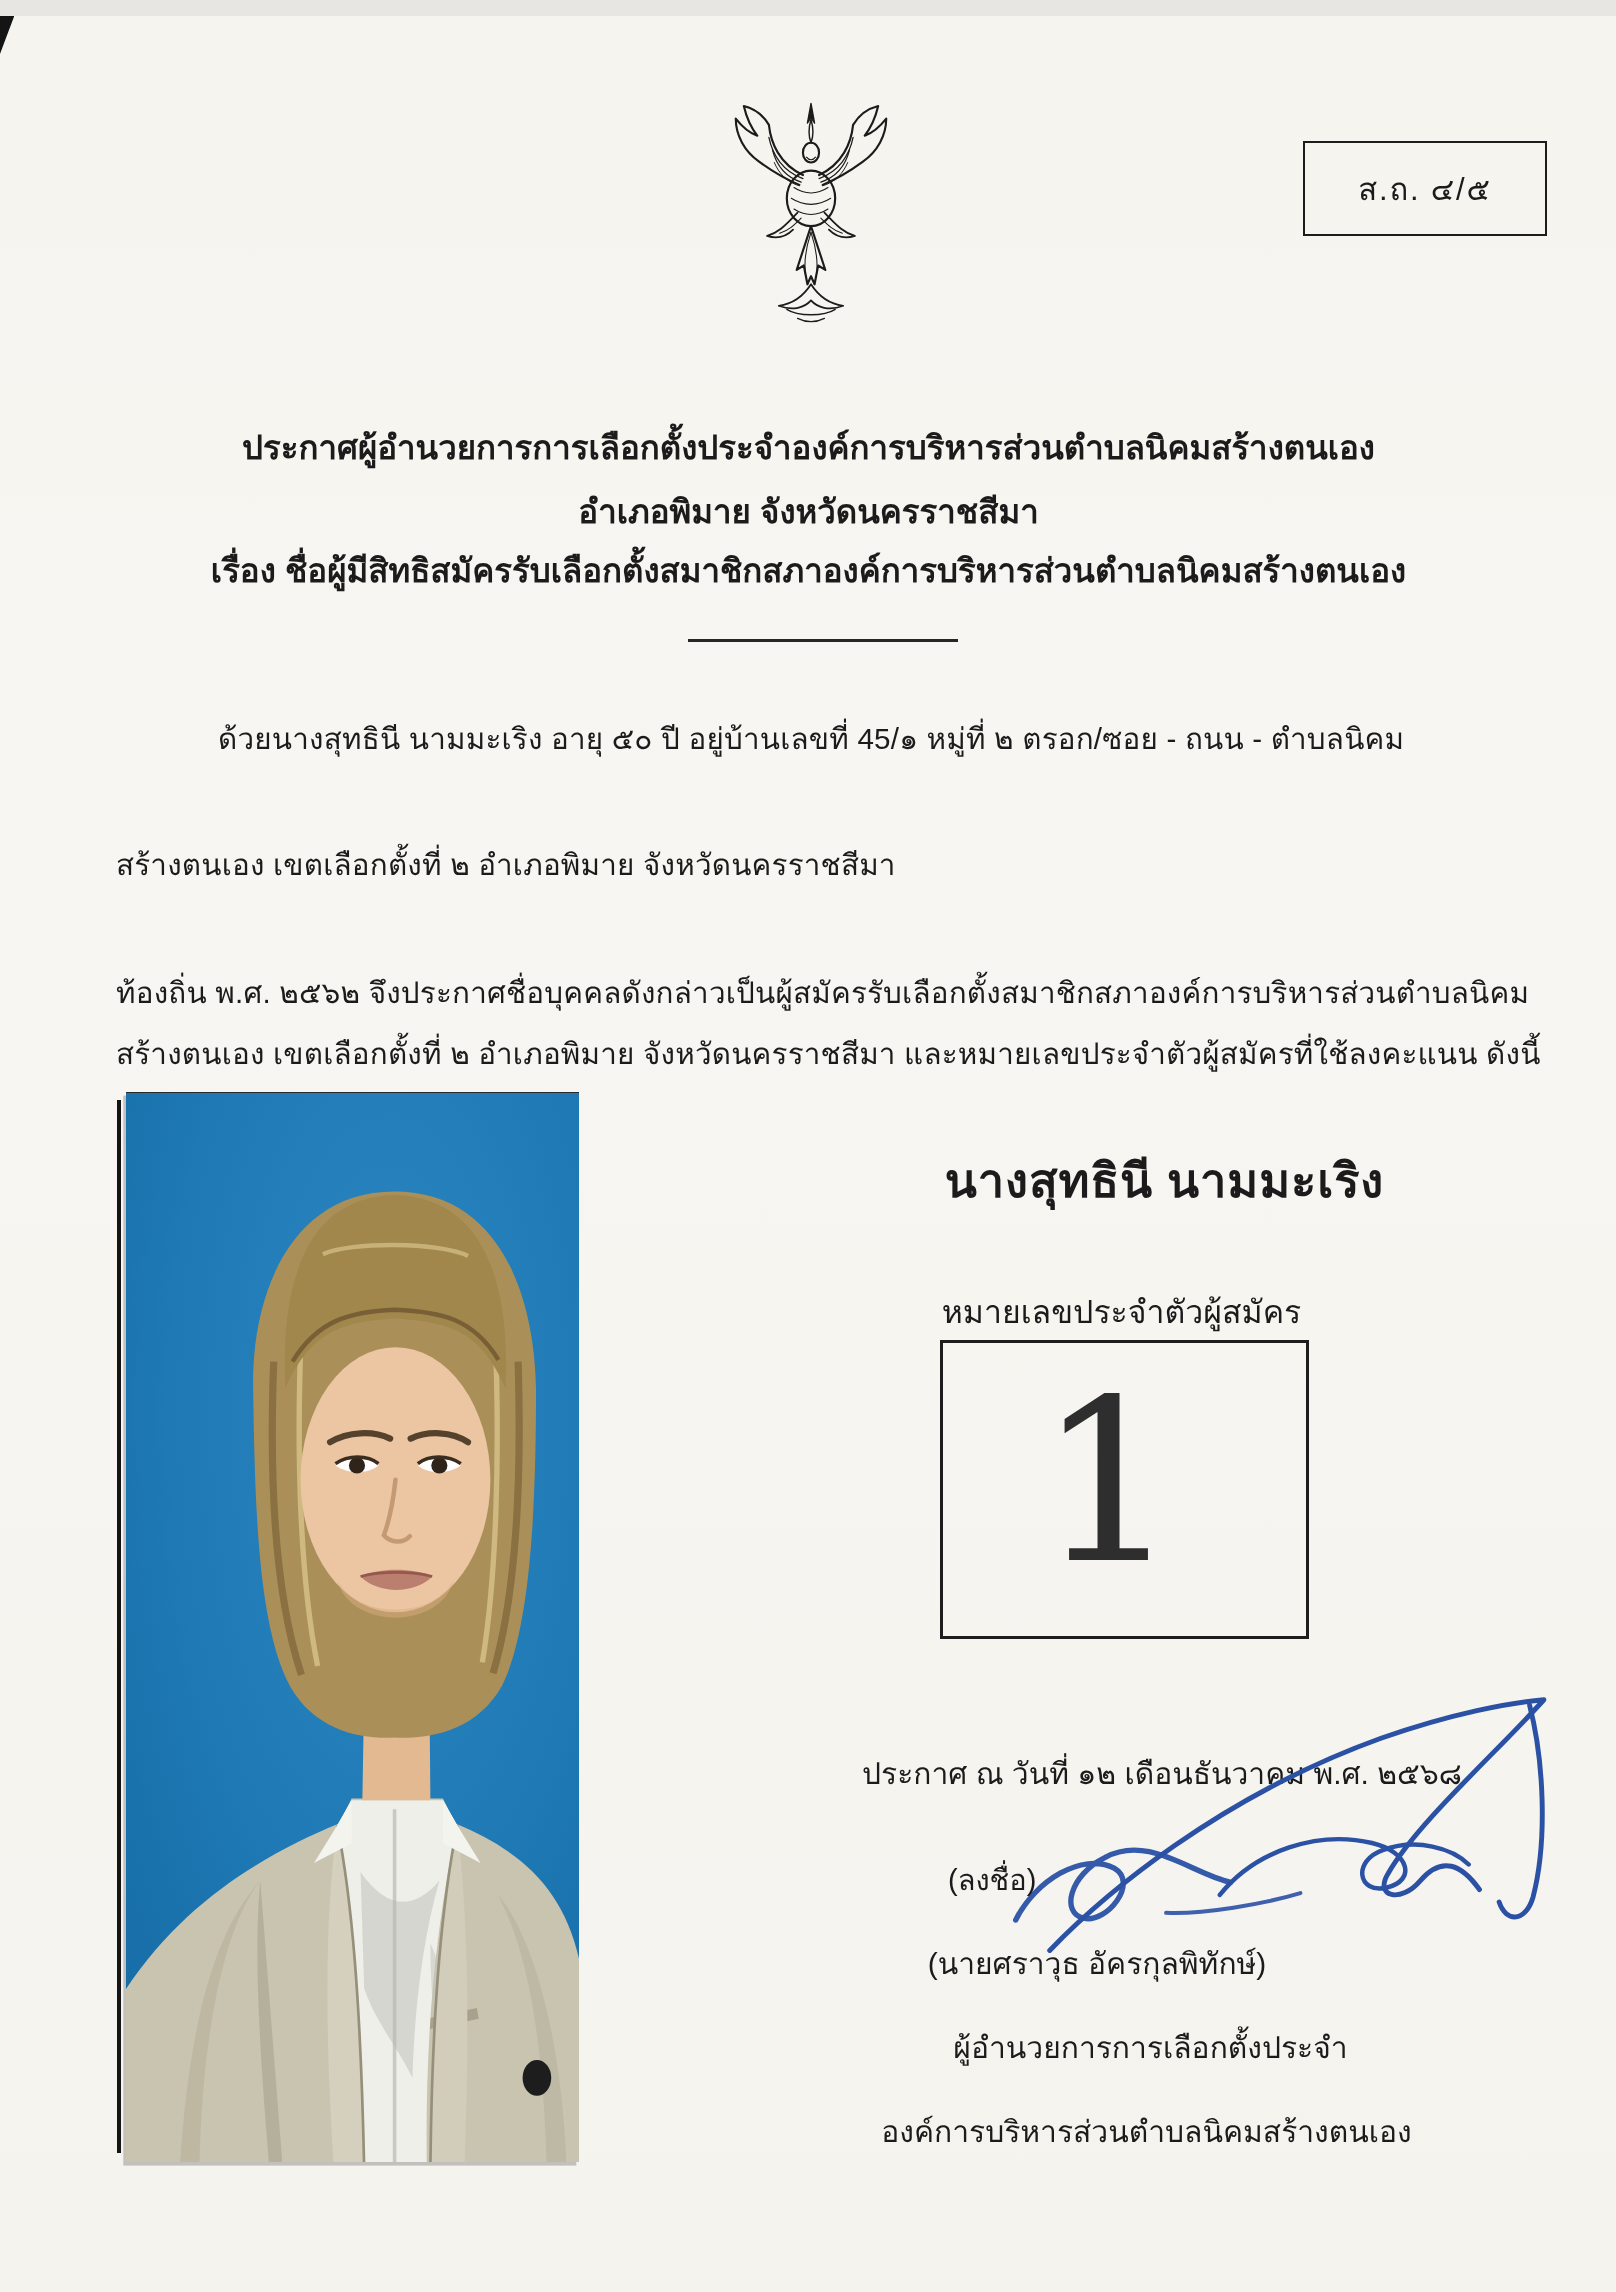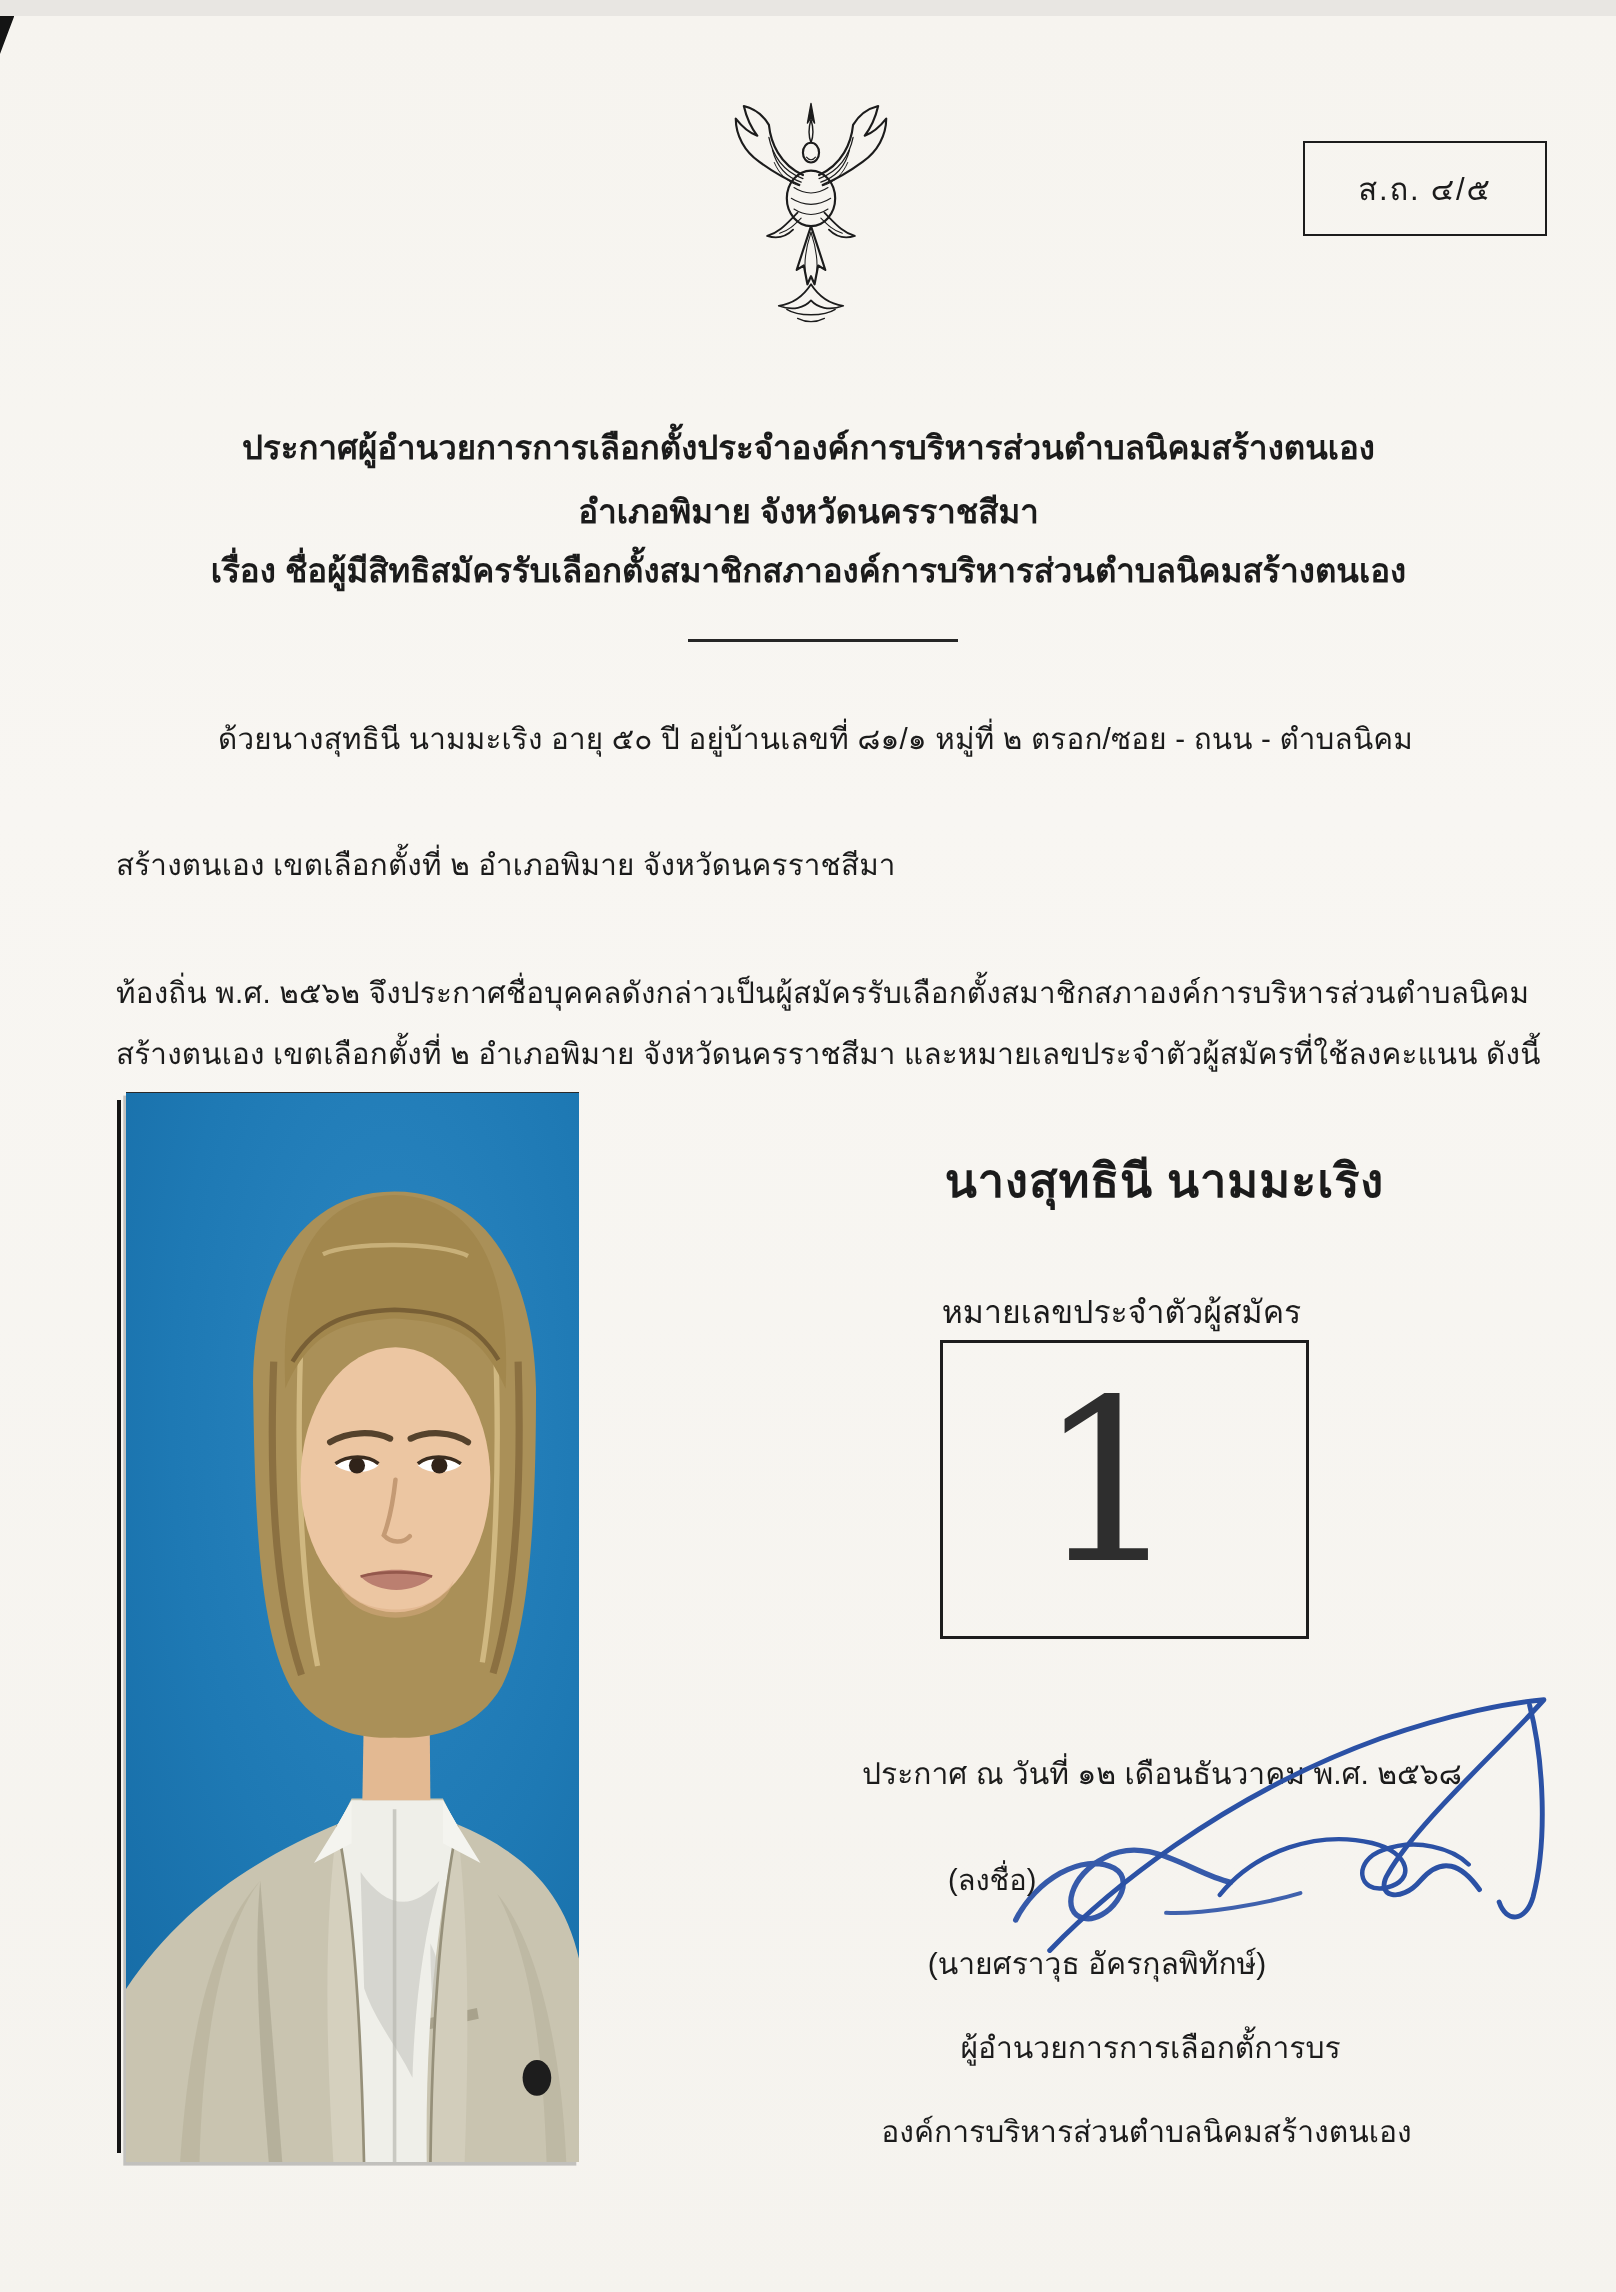--- a/index.html
+++ b/index.html
@@ -109,21 +109,21 @@
   <div class="abs form-box">
     <span>ส.ถ. ๔/๕</span>
   </div>
 
   <div class="abs title-line t1">ประกาศผู้อำนวยการการเลือกตั้งประจำองค์การบริหารส่วนตำบลนิคมสร้างตนเอง</div>
   <div class="abs title-line t2">อำเภอพิมาย จังหวัดนครราชสีมา</div>
   <div class="abs title-line t3">เรื่อง ชื่อผู้มีสิทธิสมัครรับเลือกตั้งสมาชิกสภาองค์การบริหารส่วนตำบลนิคมสร้างตนเอง</div>
 
   <div class="abs divider"></div>
 
-  <div class="abs body-line p1l1">ด้วยนางสุทธินี นามมะเริง อายุ ๕๐ ปี อยู่บ้านเลขที่ ๘๑/๑ หมู่ที่ ๒ ตรอก/ซอย - ถนน - ตำบลนิคม</div>
+  <div class="abs body-line p1l1">ด้วยนางสุทธินี นามมะเริง อายุ ๕๐ ปี อยู่บ้านเลขที่ 45/๑ หมู่ที่ ๒ ตรอก/ซอย - ถนน - ตำบลนิคม</div>
   <div class="abs body-line p1l3">สร้างตนเอง เขตเลือกตั้งที่ ๒ อำเภอพิมาย จังหวัดนครราชสีมา</div>
 
   <div class="abs body-line p2l2">ท้องถิ่น พ.ศ. ๒๕๖๒ จึงประกาศชื่อบุคคลดังกล่าวเป็นผู้สมัครรับเลือกตั้งสมาชิกสภาองค์การบริหารส่วนตำบลนิคม</div>
   <div class="abs body-line p2l3">สร้างตนเอง เขตเลือกตั้งที่ ๒ อำเภอพิมาย จังหวัดนครราชสีมา และหมายเลขประจำตัวผู้สมัครที่ใช้ลงคะแนน ดังนี้</div>
 
   <div class="abs photo-backing"></div>
   <div class="abs photo">
     <svg viewBox="0 0 506 1194" preserveAspectRatio="none" xmlns="http://www.w3.org/2000/svg">
       <defs>
         <radialGradient id="bgGlow" cx="58%" cy="30%" r="80%">
@@ -207,17 +207,17 @@
         <path d="M250,230 C290,180 360,158 420,172 C462,182 470,214 436,222 C404,229 398,192 432,180 C470,166 510,178 528,196" stroke-width="5"></path>
         <path d="M596,18 C612,80 616,170 600,232 C592,260 570,262 562,238" stroke-width="5.5"></path>
         <path d="M190,250 C230,252 300,240 340,228" stroke-width="4.5" opacity="0.9"></path>
       </g>
     </svg>
   </div>
 
   <div class="abs sign-label">(ลงชื่อ)</div>
 
   <div class="abs signer-name">(นายศราวุธ  อัครกุลพิทักษ์)</div>
-  <div class="abs signer-title1">ผู้อำนวยการการเลือกตั้การบร</div>
+  <div class="abs signer-title1">ผู้อำนวยการการเลือกตั้งประจำ</div>
   <div class="abs signer-title2">องค์การบริหารส่วนตำบลนิคมสร้างตนเอง</div>
 
 </div>
 
 
 </body></html>

